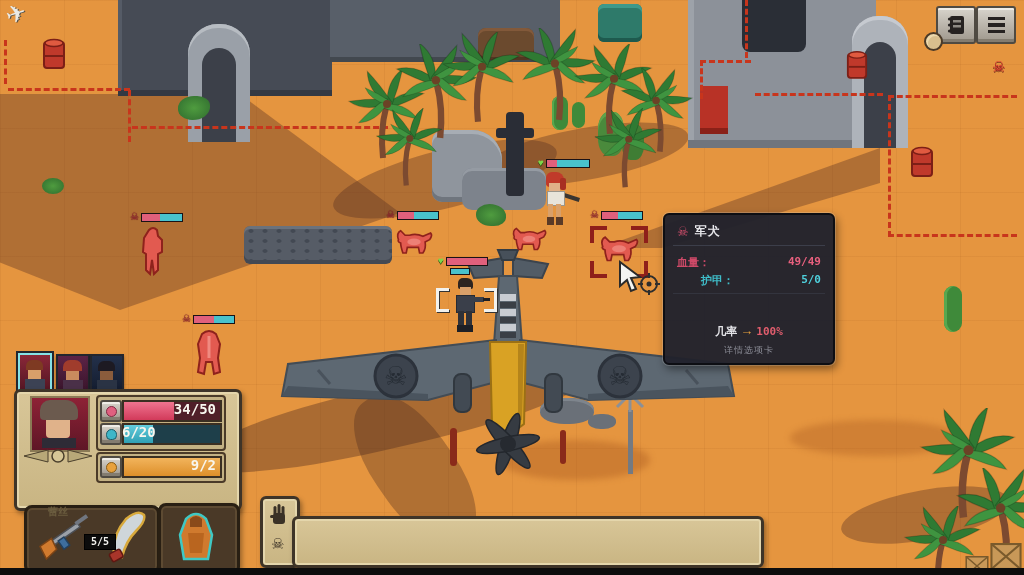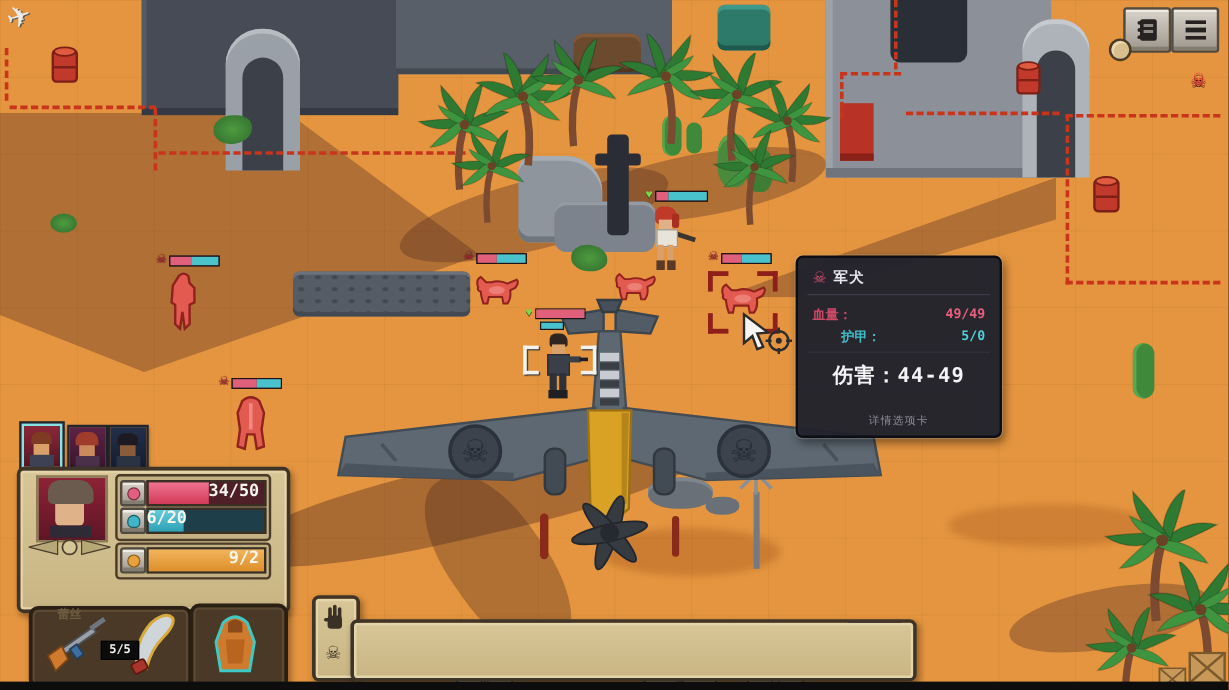--- a/index.html
+++ b/index.html
@@ -359,22 +359,24 @@
     <div class="a" style="left:8px;top:30px;width:152px;height:1px;background:#3c3e4a;"></div>
     <div class="ttrow" style="top:40px;">
       <span style="color:#cf4a68;">血量：</span>
       <span style="color:#e8607e;">49/49</span>
     </div>
     <div class="ttrow" style="top:58px;">
       <span style="color:#3fbdc9;margin-left:24px;">护甲：</span>
       <span style="color:#4fd0dc;">5/0</span>
     </div>
     <div class="a" style="left:8px;top:78px;width:152px;height:1px;background:#33343e;"></div>
-    <div class="a" style="left:0;top:86px;width:100%;text-align:center;font-size:17px;font-weight:bold;letter-spacing:1px;color:#f4f4f6;">
-      <span>伤害：</span><span style="font-family:'DejaVu Sans Mono',monospace;">44-49</span>
+    <div class="a" style="left:0;top:108px;width:100%;text-align:center;font-size:11px;font-weight:bold;">
+      <span style="color:#e4e4e8;">几率</span>
+      <span style="color:#e8a13c;font-size:13px;">→</span>
+      <span style="color:#e05d6d;font-family:'DejaVu Sans Mono',monospace;">100%</span>
     </div>
     <div class="a" style="left:0;top:129px;width:100%;text-align:center;font-size:9px;color:#8a8b95;letter-spacing:1px;">详情选项卡</div>
   </div>
 
   <div class="a bevel" style="left:936px;top:6px;width:36px;height:34px;z-index:14;">
     <svg width="20" height="22" viewBox="0 0 20 22">
       <rect x="4" y="2" width="14" height="18" rx="2" fill="#262221"></rect>
       <rect x="7" y="6" width="8" height="2.5" fill="#8e8a84"></rect>
         <rect x="7" y="11" width="8" height="2.5" fill="#8e8a84"></rect>
       <circle cx="3.5" cy="5" r="1.6" fill="#262221"></circle>

